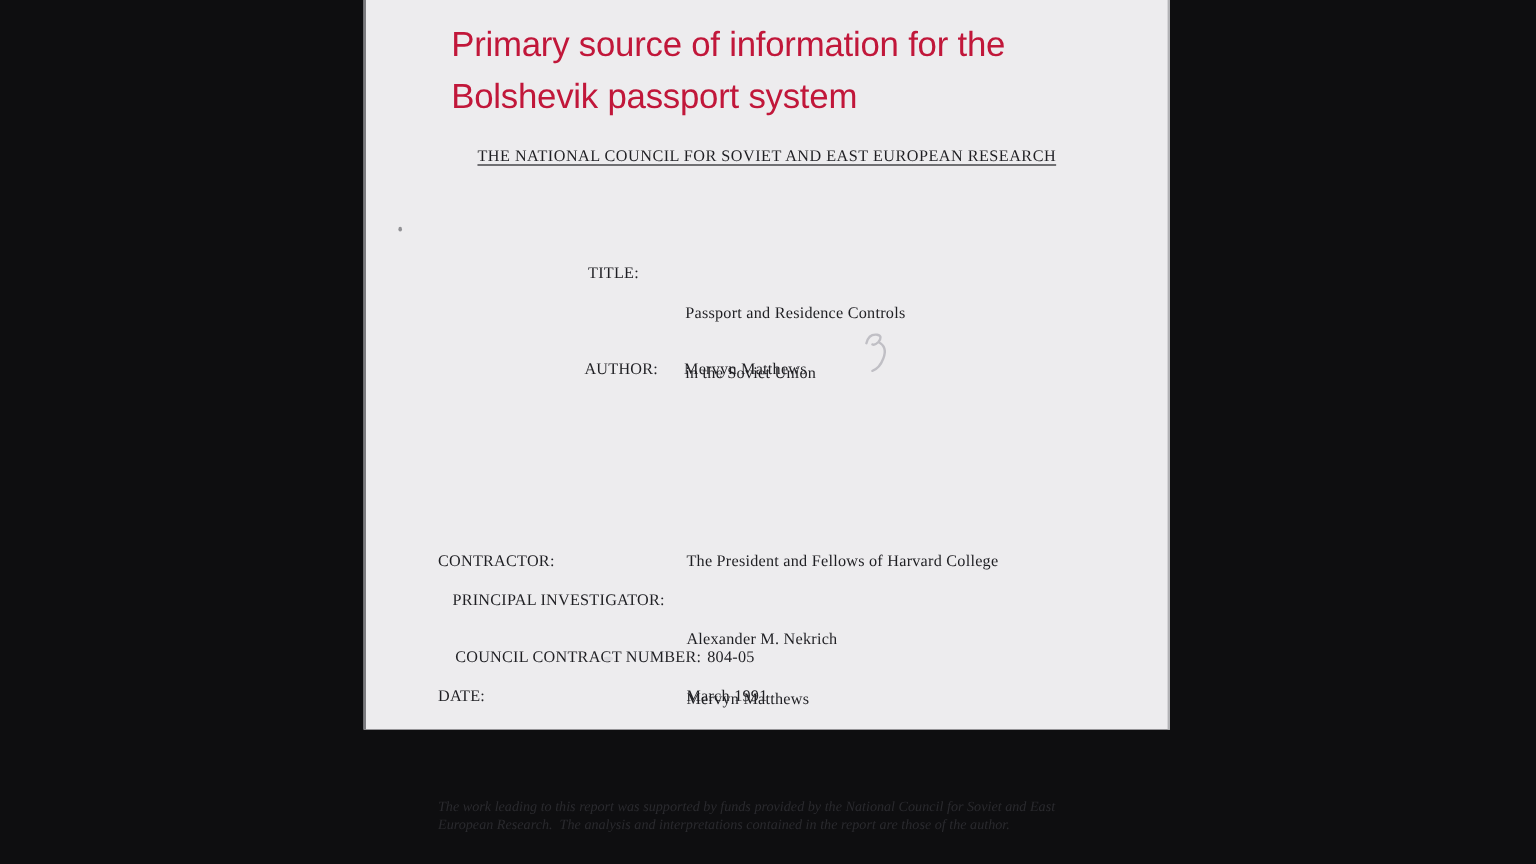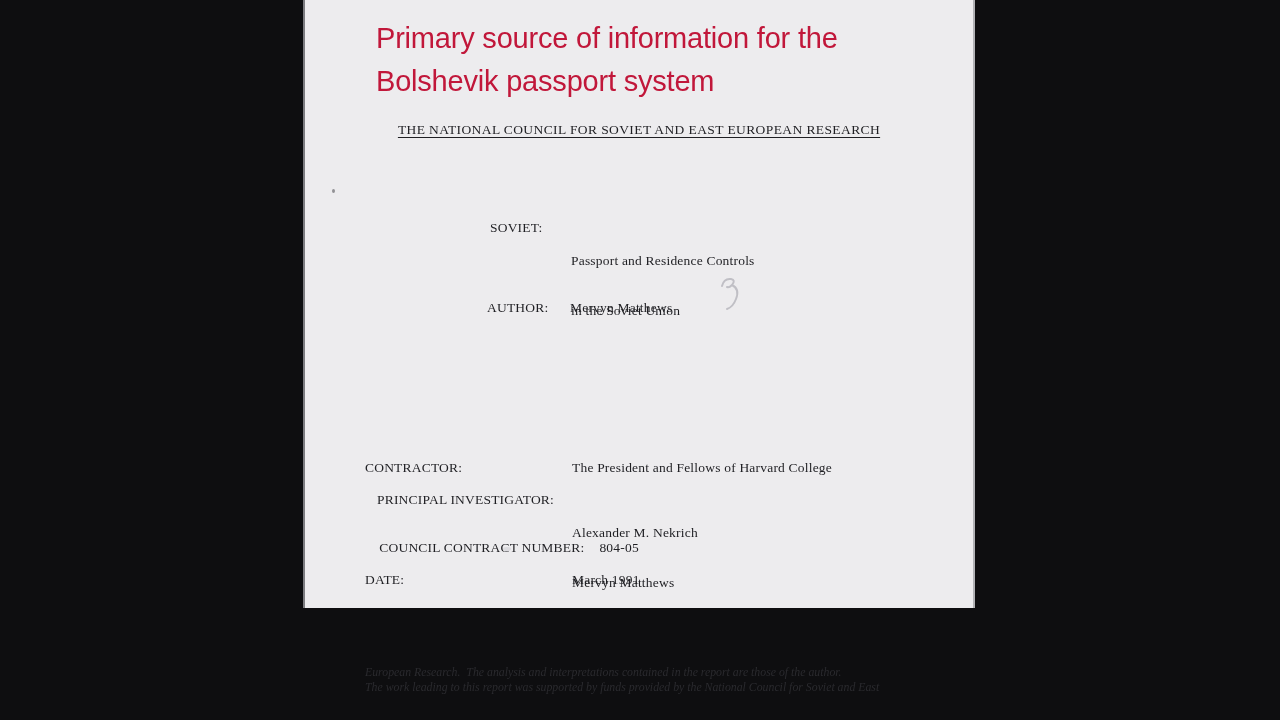--- a/index.html
+++ b/index.html
@@ -53,21 +53,21 @@
   .multiline{line-height:16.5px; white-space:pre;}
   .title-label{left:185px; top:220px;}
   .title-value{left:266px; top:220px;}
   .author-label{left:182px; top:300px;}
   .author-value{left:265px; top:300px;}
   .contractor-label{left:60px; top:460px;}
   .contractor-value{left:267px; top:460px;}
   .pi-label{left:72px; top:492px;}
   .pi-value{left:267px; top:492px;}
   .ccn-row{left:60px; top:524px;}
-  .ccn-value{margin-left:15px;}
+  .ccn-value{margin-left:5px;}
   .date-label{left:60px; top:572px;}
   .date-value{left:267px; top:572px;text-align:center;}
   .footer-note{
     position:absolute;
     left:60px; top:665px;
     width:540px;
     font-style:italic;
     font-size:11.8px;
     line-height:14.5px;
     color:#2a2a2e;
@@ -99,21 +99,21 @@
 <body>
 
 <div class="page">
 
   <div class="slide-title">Primary source of information for the Bolshevik passport system</div>
 
   <div class="org-header doc-text">THE NATIONAL COUNCIL FOR SOVIET AND EAST EUROPEAN RESEARCH</div>
 
   <div class="speck-a"></div>
 
-  <div class="field doc-text title-label">SOVIET:</div>
+  <div class="field doc-text title-label">TITLE:</div>
   <div class="field doc-text title-value multiline">
     <div>Passport and Residence Controls</div>
     <div>in the Soviet Union</div>
   </div>
 
   <div class="field doc-text author-label">AUTHOR:</div>
   <div class="field doc-text author-value">Mervyn Matthews</div>
 
   <svg class="annotation-mark" viewBox="0 0 26 38">
     <path d="M3,10 Q5,2 12,3 Q17,4 13,9 Q10,12 8,11 M13,9 Q21,13 17,23 Q14,31 8,33" fill="none" stroke="#b2b1b8" stroke-width="2" stroke-linecap="round"></path>
@@ -131,17 +131,17 @@
   <div class="field doc-text ccn-row">
     <span>COUNCIL CONTRACT NUMBER:</span><span class="ccn-value">804-05</span>
   </div>
 
   <div class="speck-b"></div>
 
   <div class="field doc-text date-label">DATE:</div>
   <div class="field doc-text date-value">March 1991</div>
 
   <div class="footer-note">
+    <div>The work leading to this report was supported by funds provided by the National Council for Soviet and East</div>
     <div>European Research.  The analysis and interpretations contained in the report are those of the author.</div>
-    <div>The work leading to this report was supported by funds provided by the National Council for Soviet and East</div>
   </div>
 
 </div>
 
 </body></html>

